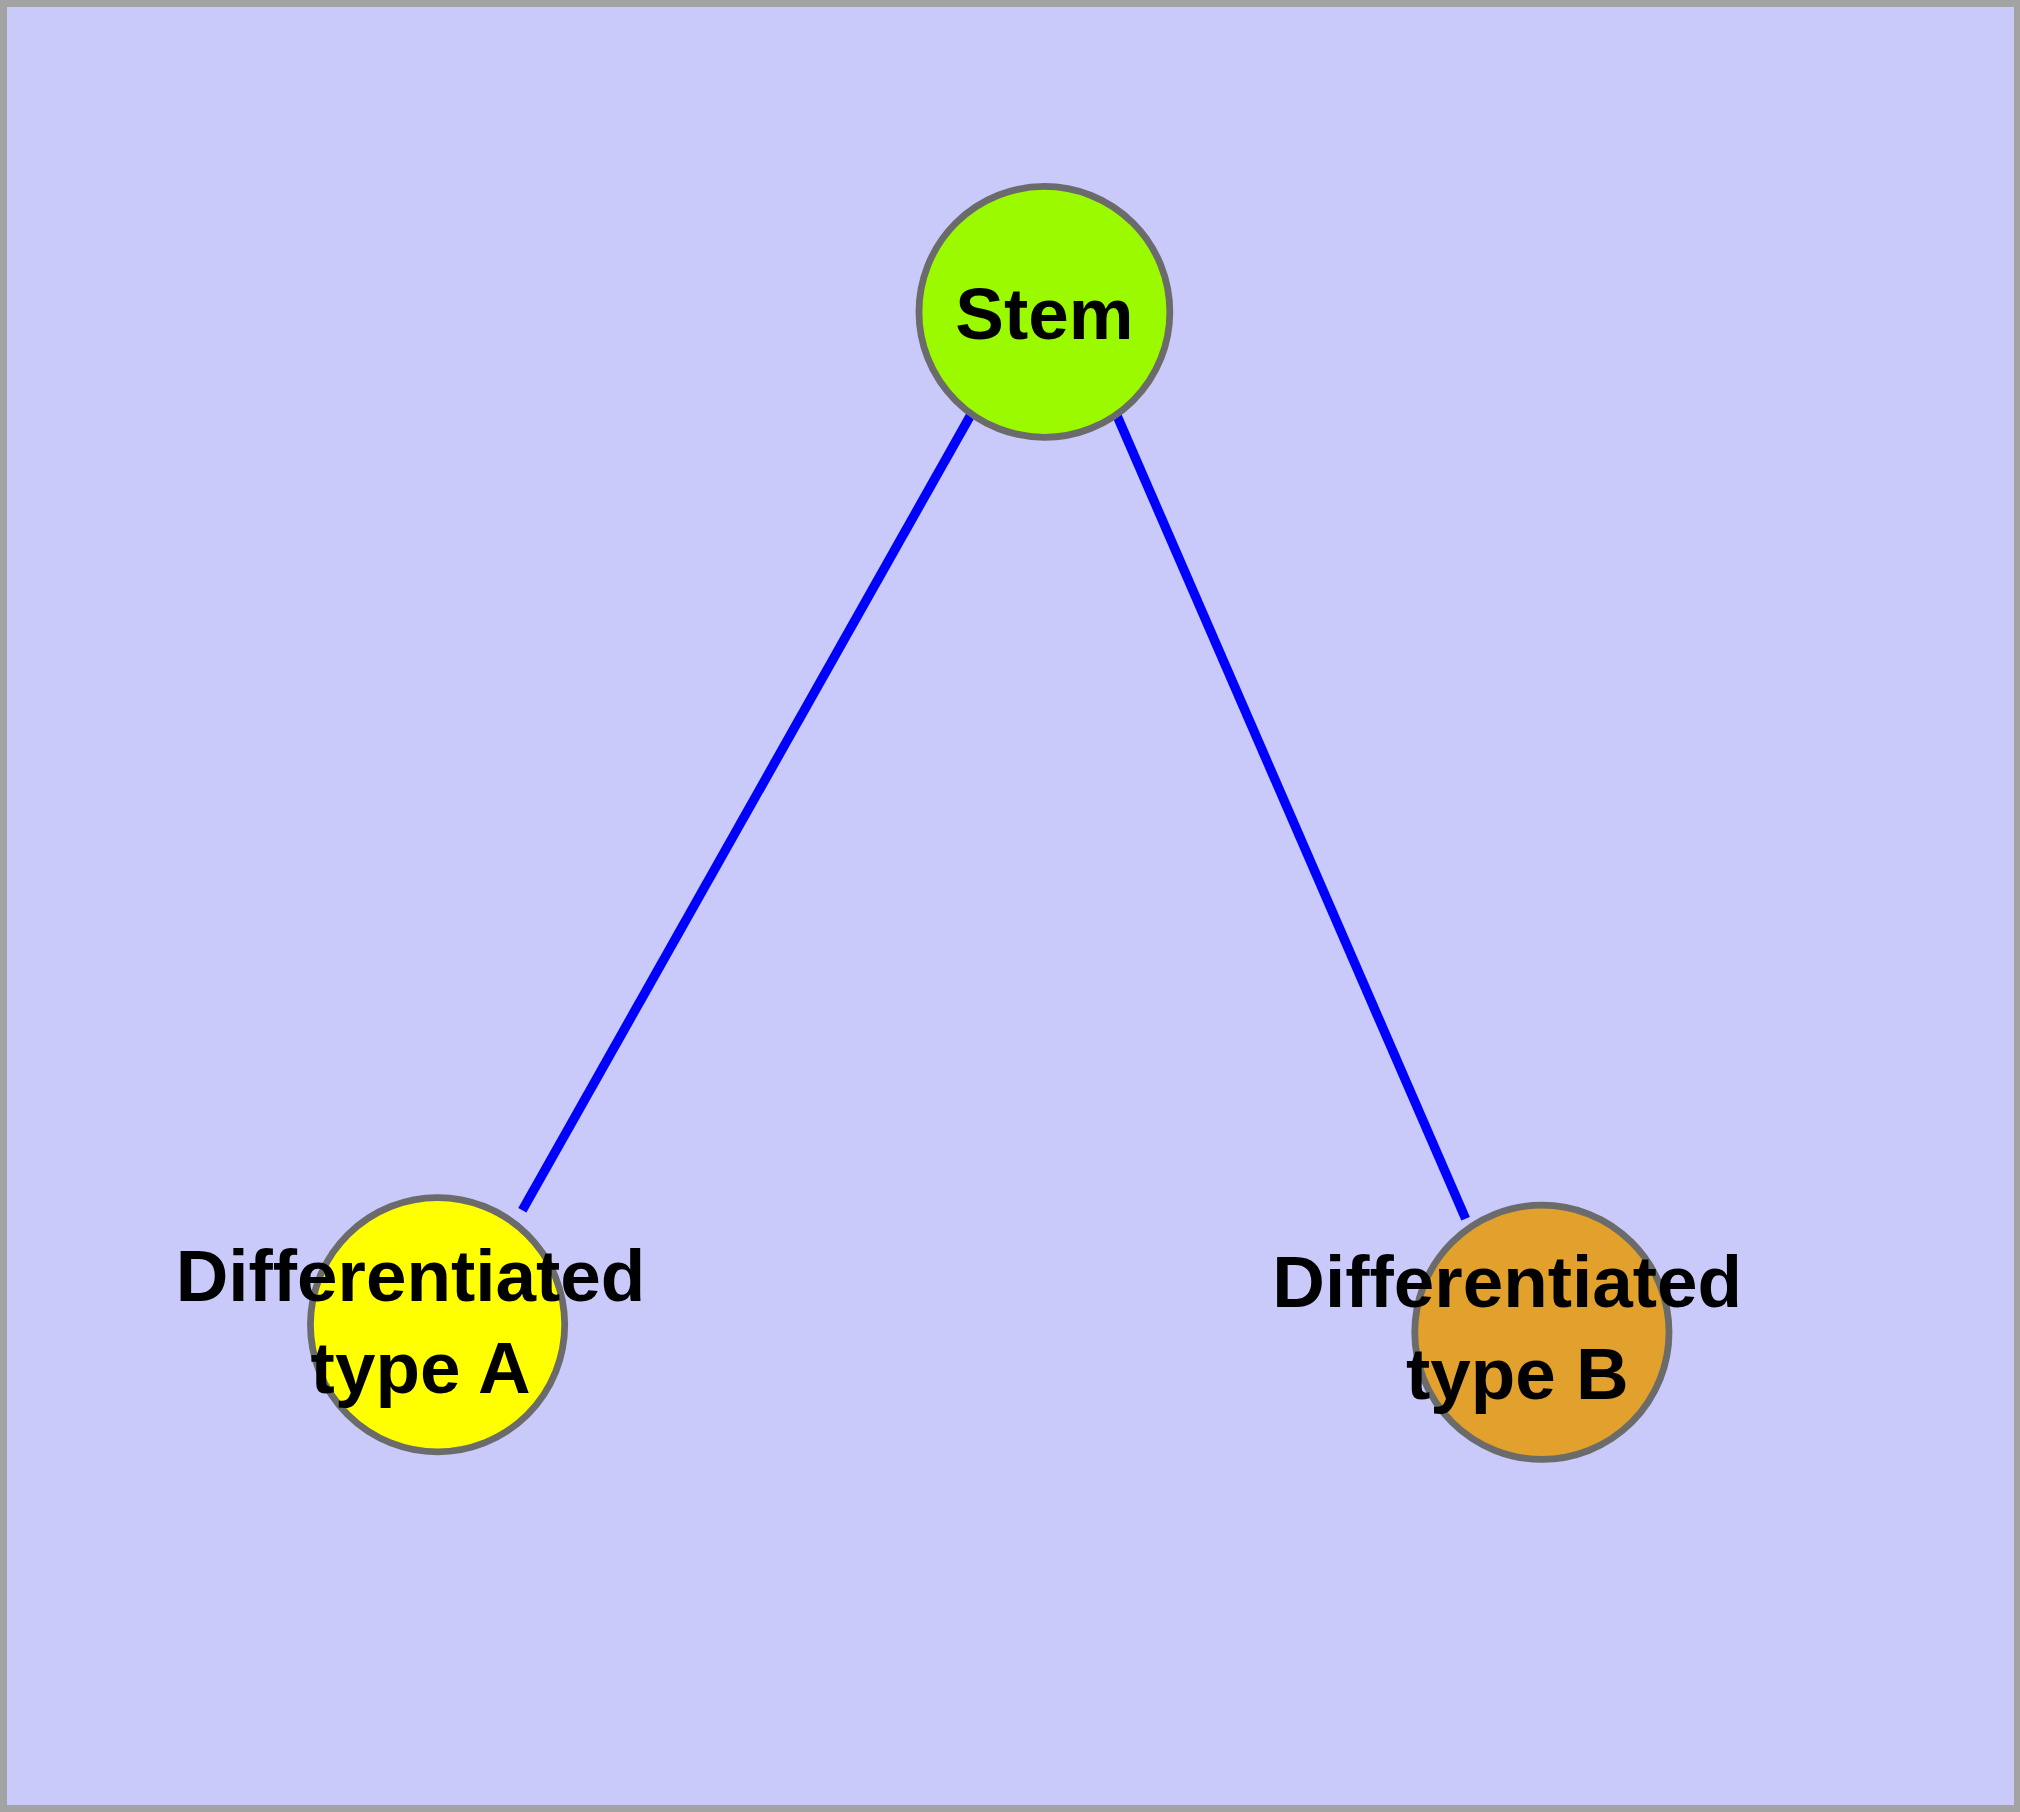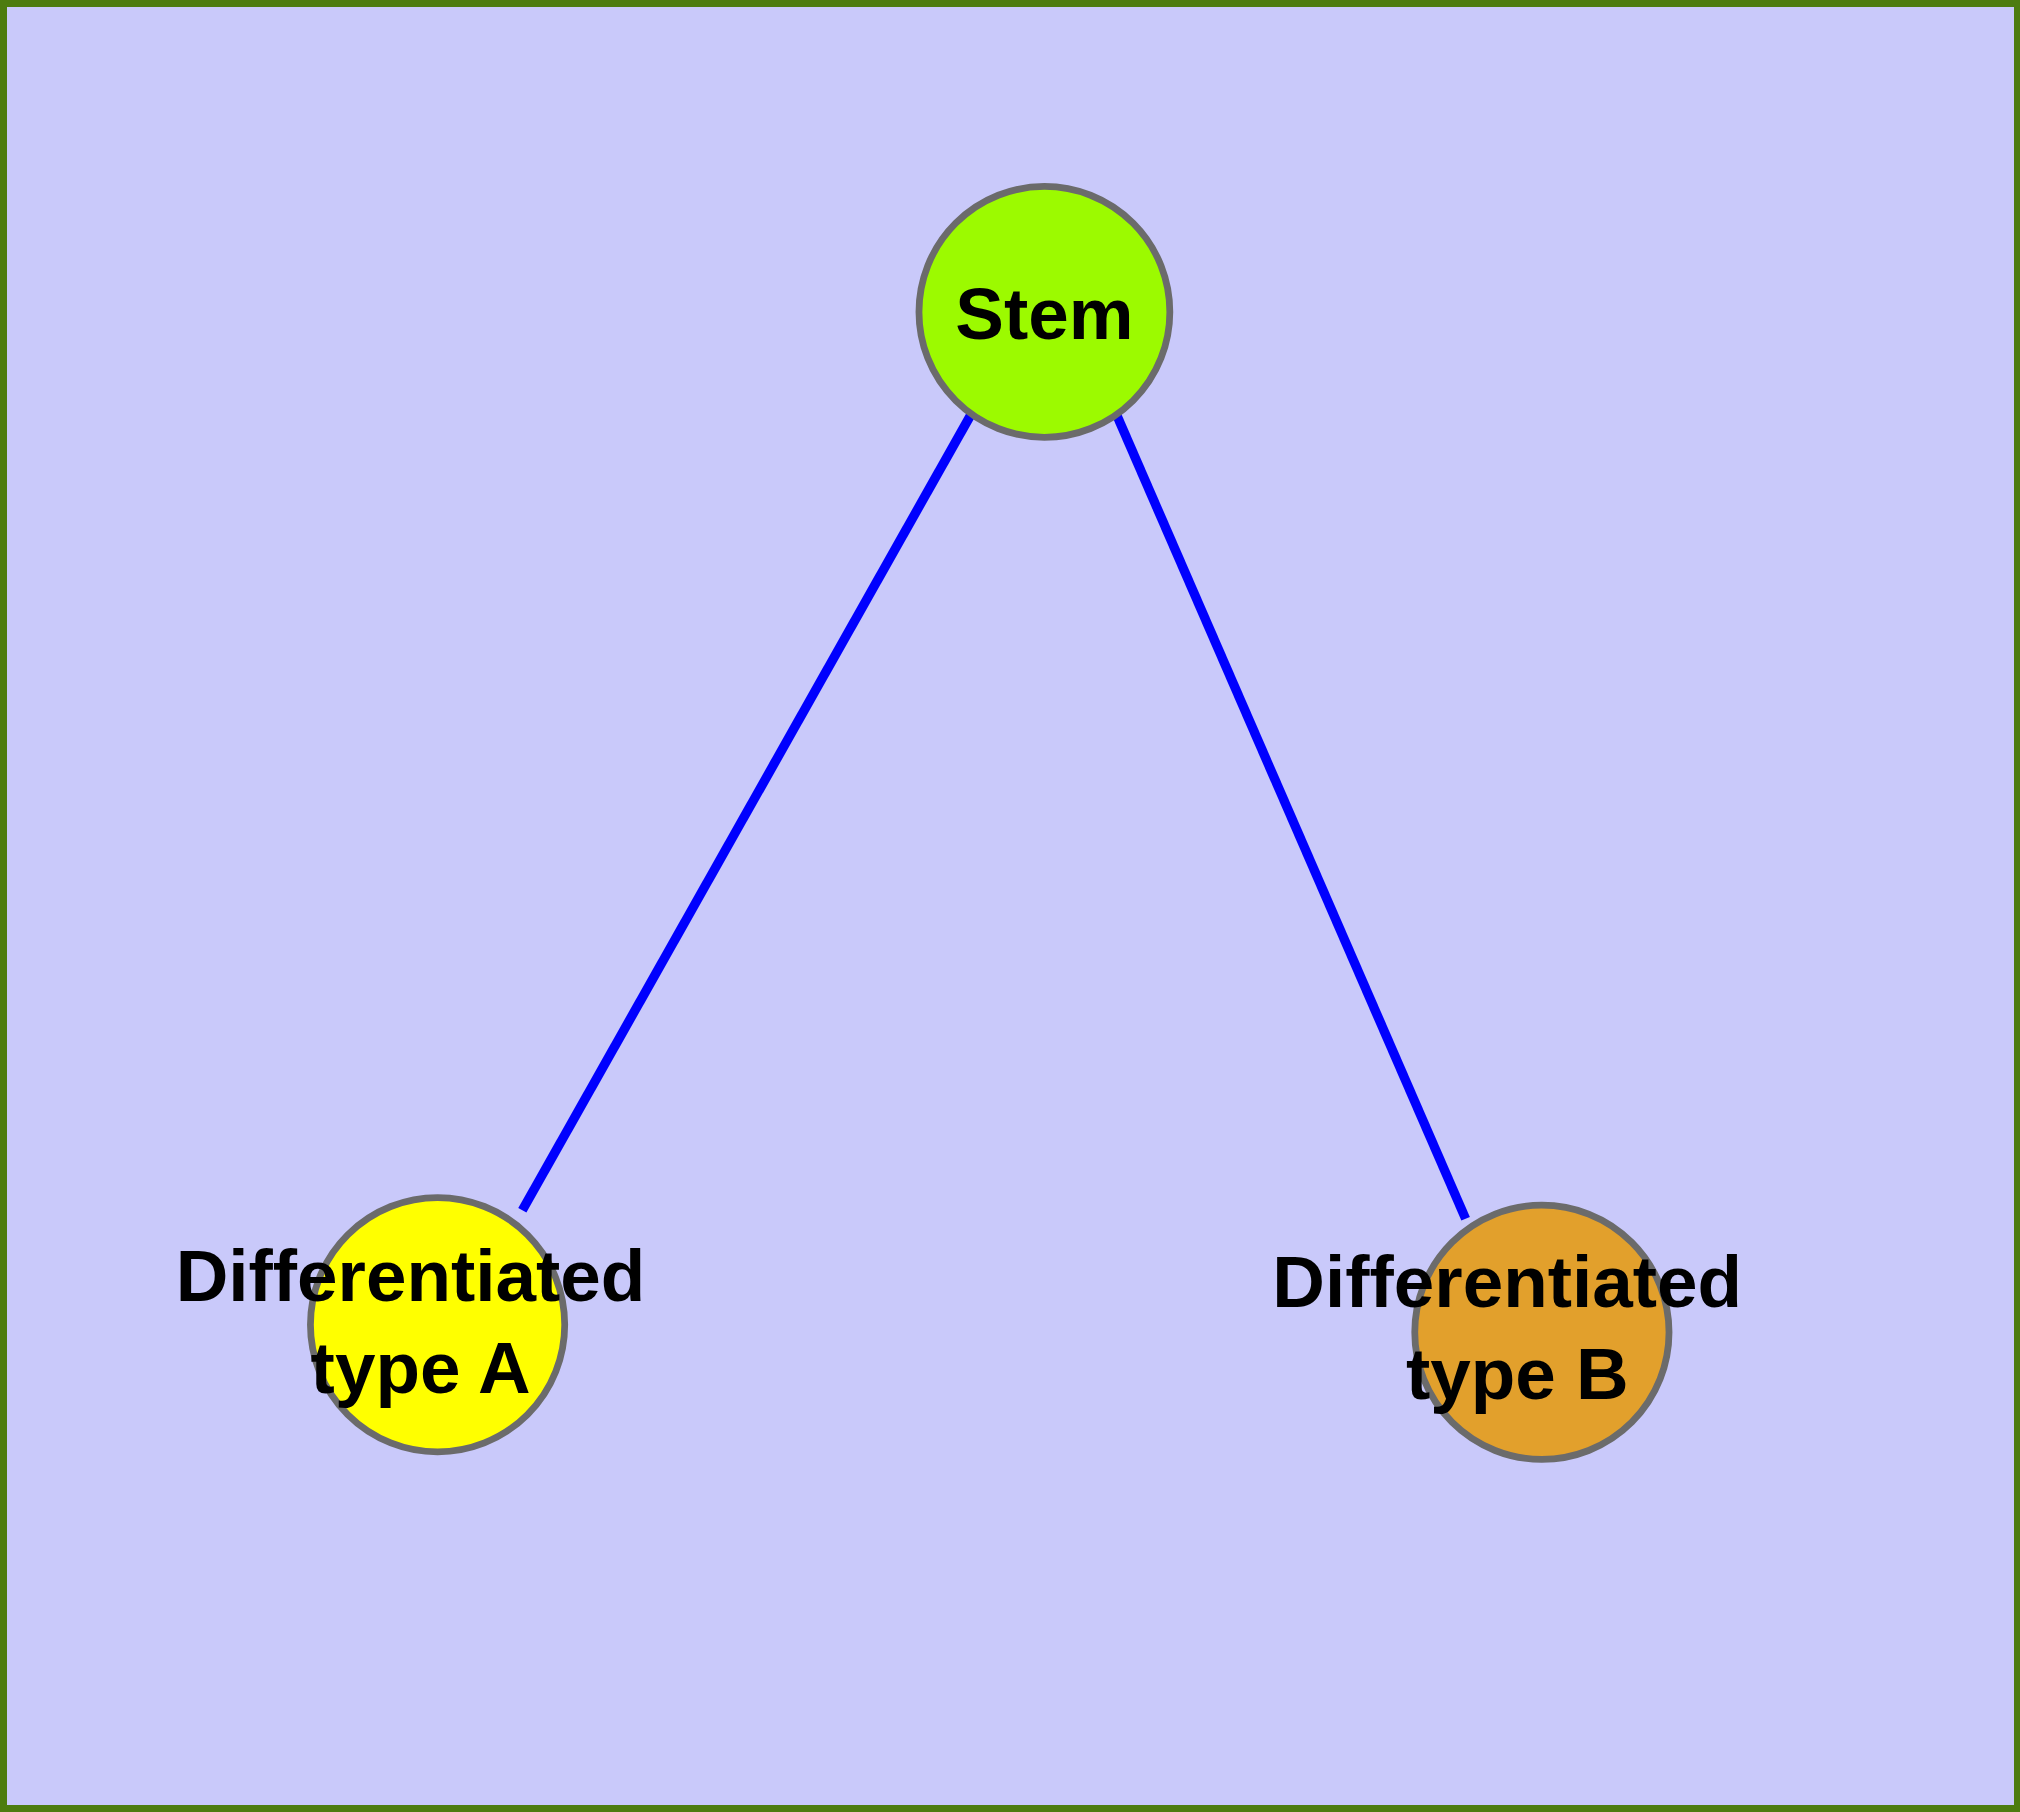--- a/index.html
+++ b/index.html
@@ -61,21 +61,21 @@
     dominant-baseline: middle;
     paint-order: normal;
   }
 
   .label-stem   { font-size: 86px; }
   .label-leaf   { font-size: 86px; }
 </style>
 </head>
 <body>
 
-<div id="graph-canvas" style="background: #4d7c0f;">
+<div id="graph-canvas" style="background: #a3a3a3;">
   <div id="graph-plot" style="background: rgb(201, 201, 250);"></div>
 
   <svg id="graph-svg" viewBox="0 0 2384 2138" xmlns="http://www.w3.org/2000/svg">
 
     <g>
       <line class="edge-line" x1="1146" y1="488" x2="616" y2="1428" stroke="#0000fe"></line>
       <line class="edge-line" x1="1317" y1="489" x2="1729" y2="1438" stroke="#0000fe"></line>
     </g>
 
     <g>

